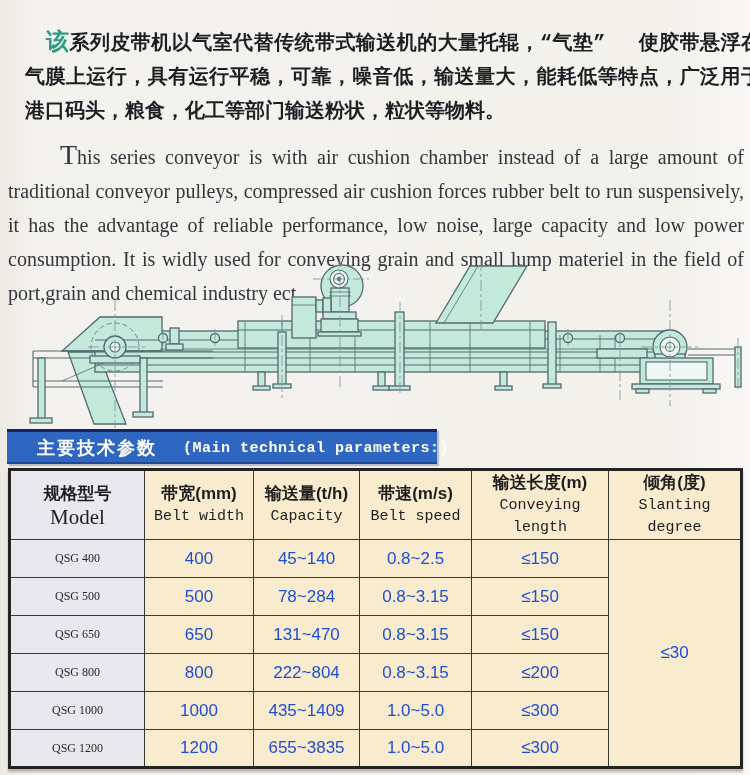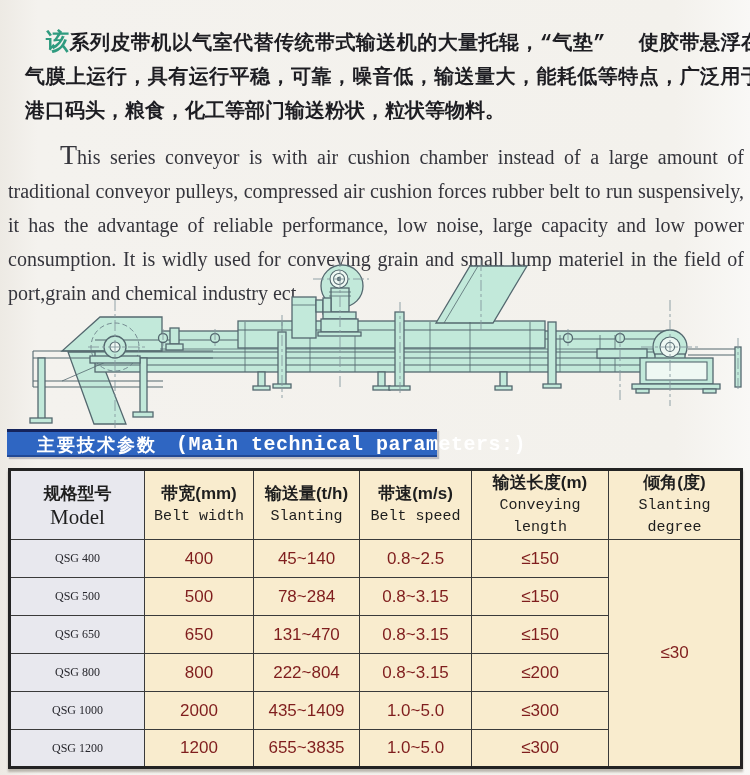--- a/index.html
+++ b/index.html
@@ -17,44 +17,44 @@
   .cn-first{color:#2f9b7f;font-size:23px;font-weight:700;}
   .en-para{
     position:absolute;left:8px;top:118px;width:736px;
     font-family:"Liberation Serif", serif;
     font-size:20px;line-height:34px;color:#35353c;
     text-align:justify;text-indent:52px;
   }
   .en-drop{font-size:28px;}
   .diagram-wrap{position:absolute;left:0;top:236px;width:750px;height:198px;}
   .section-bar{
-    position:absolute;left:7px;top:429px;width:430px;height:28px;box-sizing:border-box;
+    position:absolute;left:7px;top:429px;width:430px;height:35px;box-sizing:border-box;
     background:#2f66c2;border-top:3px solid #15245c;
     box-shadow:inset 0 -2px 0 rgba(10,20,70,0.35), 2px 2px 1px rgba(40,40,70,0.25);
-    color:#ffffff;display:flex;align-items:center;padding-left:30px;gap:19px;white-space:nowrap;
+    color:#ffffff;display:flex;align-items:center;padding-left:30px;gap:26px;white-space:nowrap;
   }
   .bar-cn{font-size:18px;font-weight:700;letter-spacing:2px;}
-  .bar-en{font-family:"Liberation Mono", monospace;font-size:20px;font-weight:700;letter-spacing:0.5px;}
+  .bar-en{font-family:"Liberation Mono", monospace;font-size:15px;font-weight:700;letter-spacing:0.5px;}
   table.params{
     position:absolute;left:8px;top:468px;width:732px;height:297px;
     border-collapse:collapse;table-layout:fixed;
     border:3px solid #232323;
     box-shadow:0 3px 2px rgba(120,112,100,0.45);
     background:#f9ecce;
   }
   table.params td{border:1.5px solid #3a3a3a;text-align:center;vertical-align:middle;padding:0;}
   .hdr-row{height:69px;}
   .data-row{height:38px;}
   .col-model{background:#e8e8ee;}
   .col-data{background:#f9ecce;}
   .h-cn{display:block;font-size:17px;font-weight:600;color:#1e1e1e;line-height:24px;}
   .h-en{display:block;font-family:"Liberation Mono", monospace;font-size:15px;color:#1e1e1e;line-height:22px;}
   .h-en-serif{display:block;font-family:"Liberation Serif", serif;font-size:21px;color:#1e1e1e;line-height:22px;}
   .v-model{font-family:"Liberation Serif", serif;font-size:12px;color:#26262c;}
-  .v-num{font-size:17px;color:#7f1d1d;}
+  .v-num{font-size:17px;color:#1d4ed8;}
   
   .df{fill:#c2e9da;stroke:#54686f;stroke-width:1.3;}
   .dw{fill:#eef8f3;stroke:#54686f;stroke-width:1.1;}
   .dl{fill:none;stroke:#54686f;stroke-width:1.1;}
   .dt{fill:none;stroke:#54686f;stroke-width:0.8;}
   .dcl{fill:none;stroke:#86989f;stroke-width:0.9;stroke-dasharray:11 3 3 3;}
   .ddash{fill:none;stroke:#6c8089;stroke-width:0.9;stroke-dasharray:5 3;}
 </style>
 </head>
 <body>
@@ -166,21 +166,21 @@
     <td class="col-model">
           <span class="h-cn">规格型号</span>
           <span class="h-en-serif">Model</span>
         </td>
     <td class="col-data">
           <span class="h-cn">带宽(mm)</span>
           <span class="h-en">Belt width</span>
         </td>
     <td class="col-data">
           <span class="h-cn">输送量(t/h)</span>
-          <span class="h-en">Slanting</span>
+          <span class="h-en">Capacity</span>
         </td>
     <td class="col-data">
           <span class="h-cn">带速(m/s)</span>
           <span class="h-en">Belt speed</span>
         </td>
     <td class="col-data">
           <span class="h-cn">输送长度(m)</span>
           <span class="h-en">Conveying length</span>
         </td>
     <td class="col-data">
@@ -212,21 +212,21 @@
   </tr>
   <tr class="data-row">
     <td class="col-model v-model">QSG 800</td>
     <td class="col-data v-num">800</td>
     <td class="col-data v-num">222~804</td>
     <td class="col-data v-num">0.8~3.15</td>
     <td class="col-data v-num">≤200</td>
   </tr>
   <tr class="data-row">
     <td class="col-model v-model">QSG 1000</td>
-    <td class="col-data v-num">2000</td>
+    <td class="col-data v-num">1000</td>
     <td class="col-data v-num">435~1409</td>
     <td class="col-data v-num">1.0~5.0</td>
     <td class="col-data v-num">≤300</td>
   </tr>
   <tr class="data-row">
     <td class="col-model v-model">QSG 1200</td>
     <td class="col-data v-num">1200</td>
     <td class="col-data v-num">655~3835</td>
     <td class="col-data v-num">1.0~5.0</td>
     <td class="col-data v-num">≤300</td>

